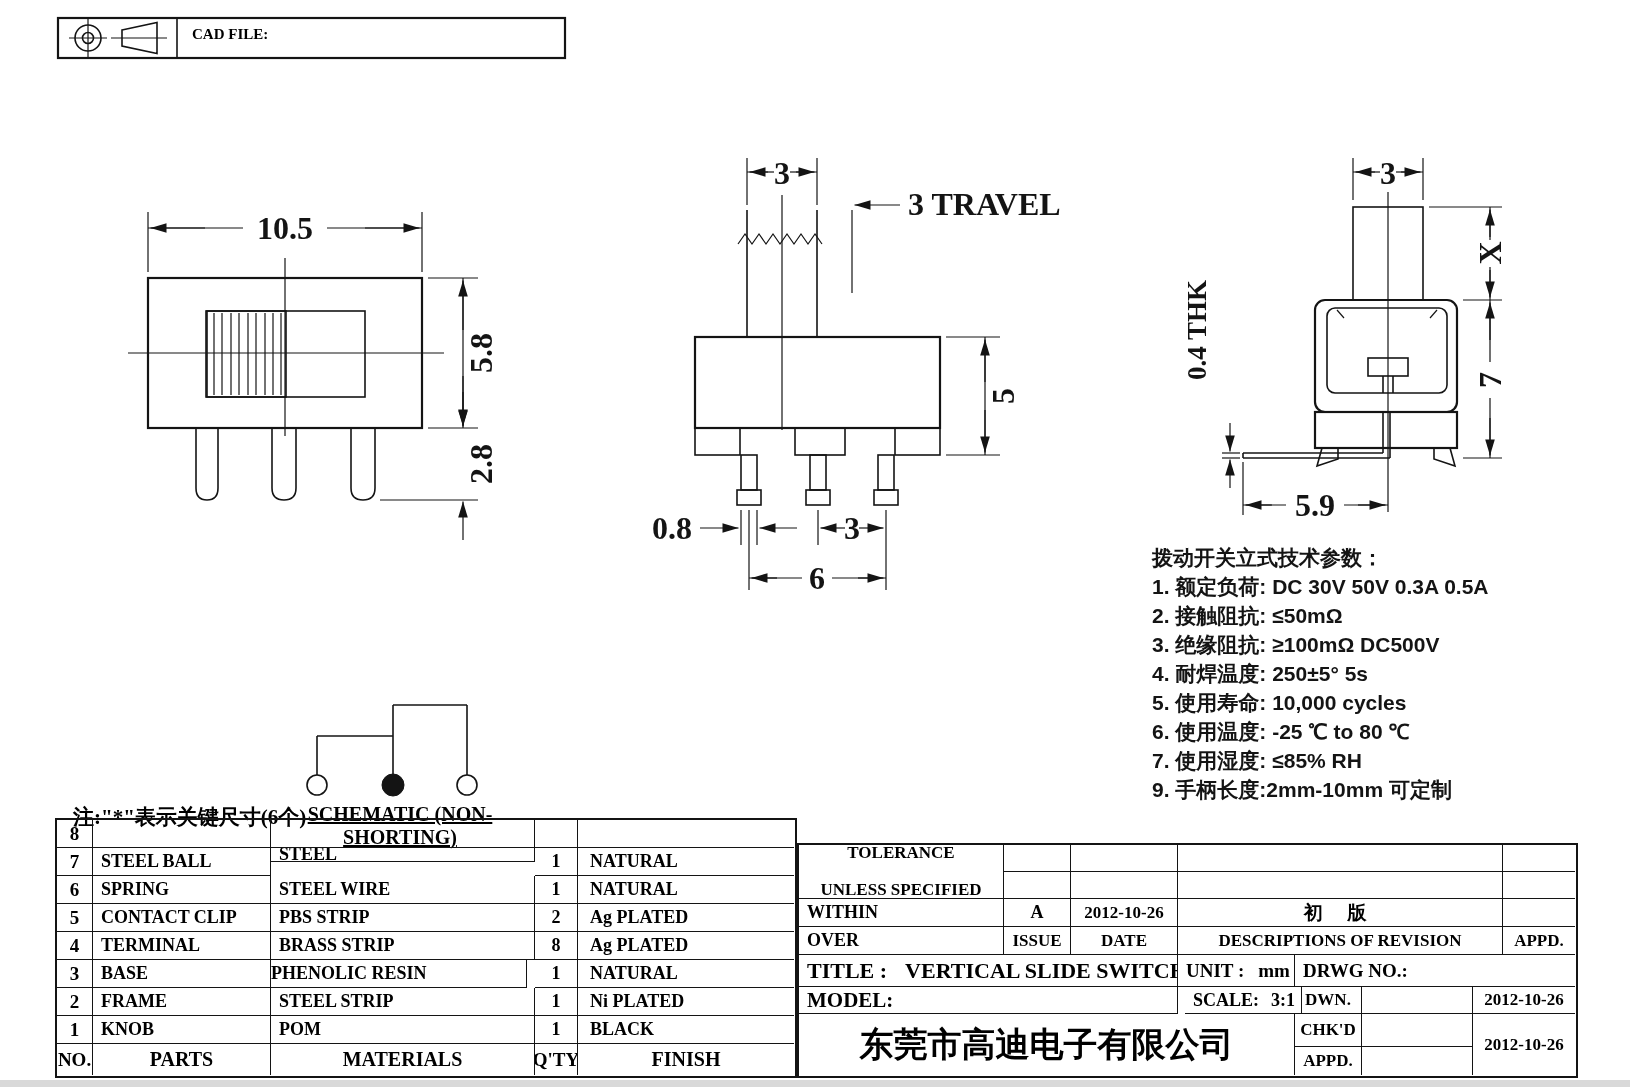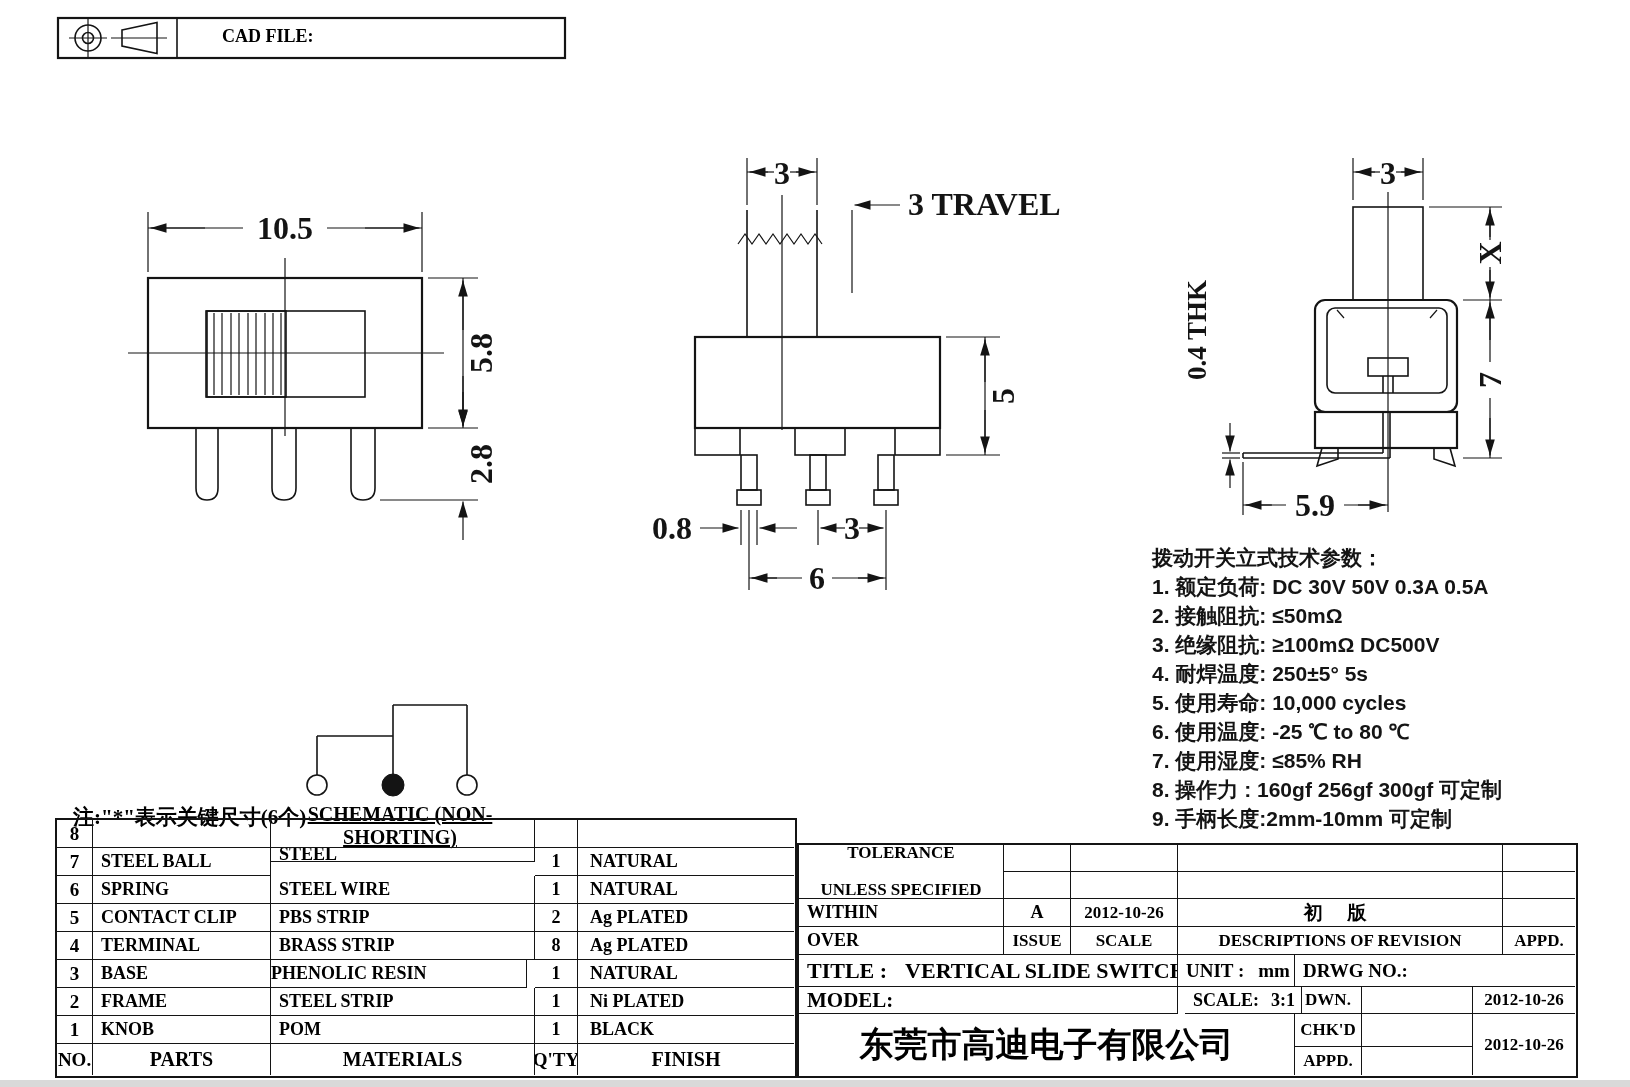--- a/index.html
+++ b/index.html
@@ -213,36 +213,35 @@
       <line x1="317" y1="736" x2="393" y2="736" class="lw15"></line>
       <line x1="393" y1="705" x2="393" y2="774" class="lw15"></line>
       <line x1="393" y1="705" x2="467" y2="705" class="lw15"></line>
       <line x1="467" y1="705" x2="467" y2="775" class="lw15"></line>
       <circle cx="317" cy="785" r="10" class="lw15"></circle>
       <circle cx="393" cy="785" r="11" class="fillb"></circle>
       <circle cx="467" cy="785" r="10" class="lw15"></circle>
     </g>
   </svg>
 
-  <div class="lbl" style="left:192px;top:26px;font-size:18px;margin-left:30px;">CAD FILE:</div>
+  <div class="lbl" style="left:192px;top:26px;font-size:15px;">CAD FILE:</div>
 
   <div class="lbl" style="left:73px;top:803px;font-size:21px;">注:"*"表示关键尺寸(6个)</div>
 
   <div class="lbl" style="left:293px;top:803px;width:214px;text-align:center;font-size:20px;text-decoration:underline;">SCHEMATIC (NON-SHORTING)</div>
 
   <div class="specs">
     <div>拨动开关立式技术参数：</div>
     <div>1. 额定负荷: DC 30V    50V    0.3A    0.5A</div>
     <div>2. 接触阻抗: ≤50mΩ</div>
     <div>3. 绝缘阻抗: ≥100mΩ   DC500V</div>
     <div>4. 耐焊温度: 250±5°  5s</div>
     <div>5. 使用寿命: 10,000 cycles</div>
     <div>6. 使用温度: -25 ℃  to 80 ℃</div>
     <div>7. 使用湿度: ≤85% RH</div>
-    <div>8. 操作力 : 160gf   256gf   300gf  可定制</div>
     <div>9. 手柄长度:2mm-10mm  可定制</div>
   </div>
 
   <div class="tbl" style="left:55px;top:818px;width:742px;height:260px;">
 
     <div class="cell ctr" style="left:0;top:0;width:36px;height:28px;font-size:19px;">8</div>
     <div class="cell lft" style="left:36px;top:0;width:178px;height:28px;"></div>
     <div class="cell lft" style="left:214px;top:0;width:264px;height:28px;"></div>
     <div class="cell ctr" style="left:478px;top:0;width:43px;height:28px;"></div>
     <div class="cell lft noR" style="left:521px;top:0;width:216px;height:28px;padding-left:12px;"></div>
@@ -313,21 +312,21 @@
     <div class="cell noR" style="left:704px;top:27px;width:72px;height:27px;"></div>
 
     <div class="cell lft" style="left:0;top:54px;width:205px;height:28px;">WITHIN</div>
     <div class="cell ctr" style="left:205px;top:54px;width:67px;height:28px;">A</div>
     <div class="cell ctr" style="left:272px;top:54px;width:107px;height:28px;font-size:17px;">2012-10-26</div>
     <div class="cell ctr" style="left:379px;top:54px;width:325px;height:28px;font-size:19px;letter-spacing:10px;">初  版</div>
     <div class="cell noR" style="left:704px;top:54px;width:72px;height:28px;"></div>
 
     <div class="cell lft" style="left:0;top:82px;width:205px;height:28px;">OVER</div>
     <div class="cell ctr" style="left:205px;top:82px;width:67px;height:28px;font-size:17px;">ISSUE</div>
-    <div class="cell ctr" style="left:272px;top:82px;width:107px;height:28px;font-size:17px;">SCALE</div>
+    <div class="cell ctr" style="left:272px;top:82px;width:107px;height:28px;font-size:17px;">DATE</div>
     <div class="cell ctr" style="left:379px;top:82px;width:325px;height:28px;font-size:17px;">DESCRIPTIONS  OF  REVISION</div>
     <div class="cell ctr noR" style="left:704px;top:82px;width:72px;height:28px;font-size:17px;">APPD.</div>
 
     <div class="cell lft" style="left:0;top:110px;width:379px;height:32px;font-size:22px;gap:18px;">
       <span>TITLE :</span>
       <span>VERTICAL  SLIDE  SWITCH</span>
     </div>
     <div class="cell lft" style="left:379px;top:110px;width:117px;height:32px;font-size:19px;gap:14px;text-align:center;">
       <span>UNIT :</span>
       <span>mm</span>

